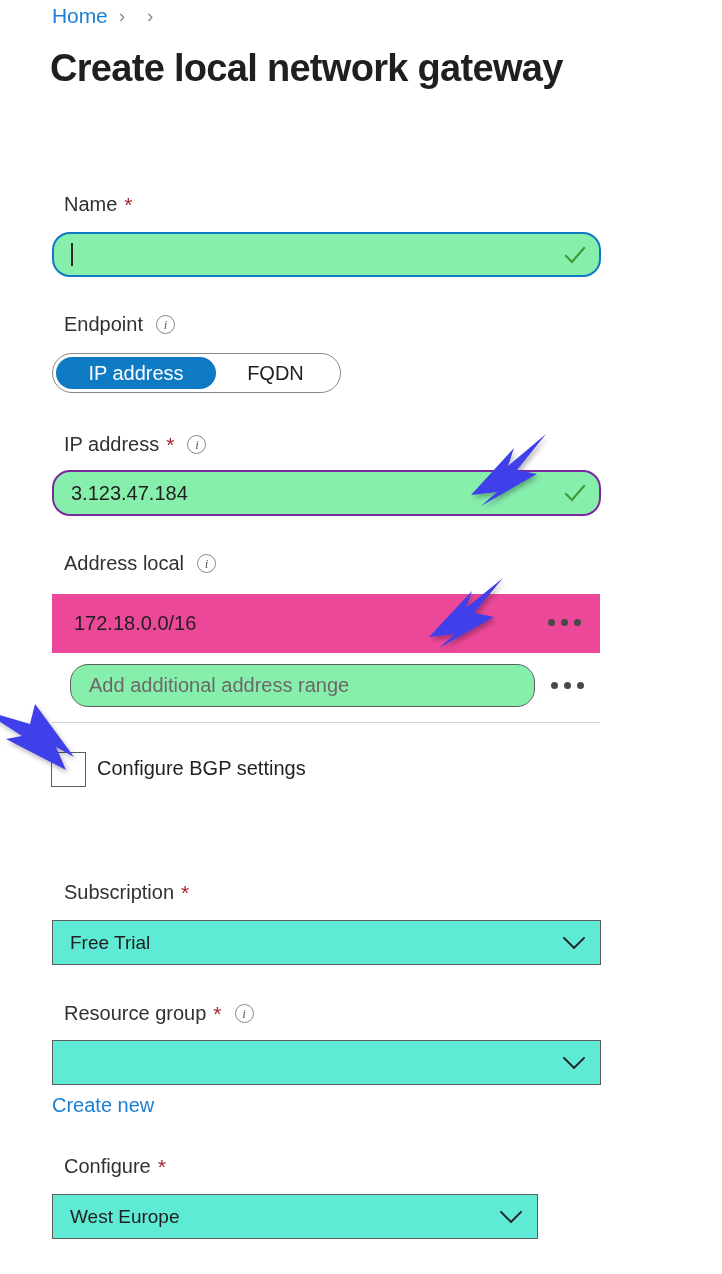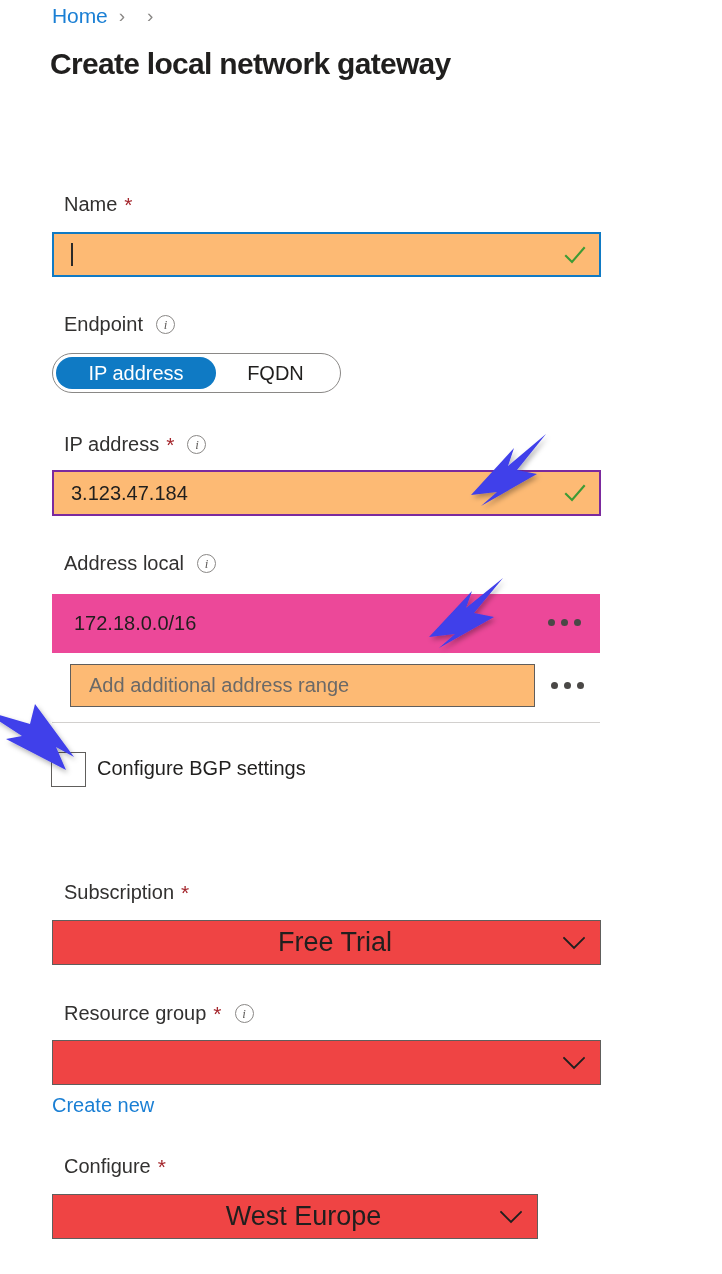--- a/index.html
+++ b/index.html
@@ -38,21 +38,21 @@
     margin: 0 11px;
     font-size: 19px;
     font-weight: 300;
   }
 
   
   .page-title {
     position: absolute;
     left: 50px;
     top: 47px;
-    font-size: 30px;
+    font-size: 38px;
     font-weight: bold;
     color: #201f1e;
     letter-spacing: -0.7px;
     white-space: nowrap;
     text-align: center;
   }
 
   
   .field-label {
     position: absolute;
@@ -85,25 +85,26 @@
     line-height: 1;
     box-sizing: border-box;
     cursor: pointer;
   }
   .info-icon span { transform: translateY(-0.5px); }
 
   
   .textbox {
     position: absolute;
     box-sizing: border-box;
-    background: #fdba74;
-    display: flex;
-    align-items: center;
-    font-size: 20px;
-    color: #201f1e;
+    background: #86efac;
+    display: flex;
+    align-items: center;
+    font-size: 20px;
+    color: #201f1e;
+    border-radius: 18px;
   }
   .textbox.focused { border: 2.2px solid #0f7ac4; }
   .textbox.highlight { border: 2.2px solid #7b2a9e; }
   .textbox.plain { border: 1.4px solid #605e5c; }
 
   .tb-value { padding-left: 17px; }
   .tb-placeholder { padding-left: 18px; color: #6b6967; }
 
   .caret {
     position: absolute;
@@ -197,27 +198,26 @@
     font-size: 20px;
     color: #201f1e;
     white-space: nowrap;
   }
 
   
   .dropdown {
     position: absolute;
     box-sizing: border-box;
     border: 1.4px solid #605e5c;
-    background: #ef4444;
-    display: flex;
-    align-items: center;
-    font-size: 27px;
-    color: #201f1e;
-    cursor: pointer;
-    justify-content: center;
+    background: #5eead4;
+    display: flex;
+    align-items: center;
+    font-size: 19px;
+    color: #201f1e;
+    cursor: pointer;
   }
   .dd-value { padding-left: 17px; }
   .dd-chevron {
     position: absolute;
     right: 15px;
     top: 50%;
     transform: translateY(-50%);
     width: 22px;
     height: 14px;
   }

